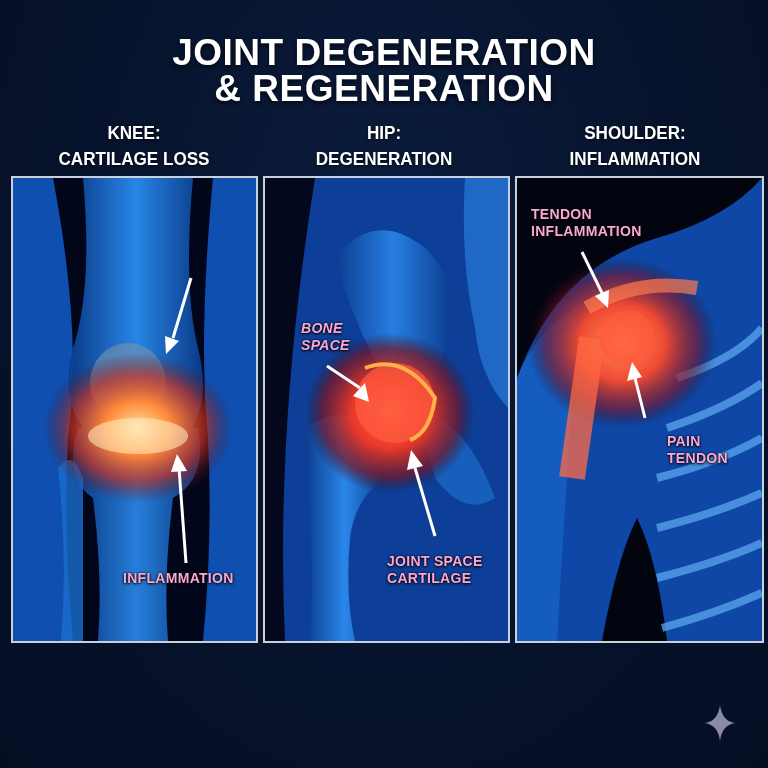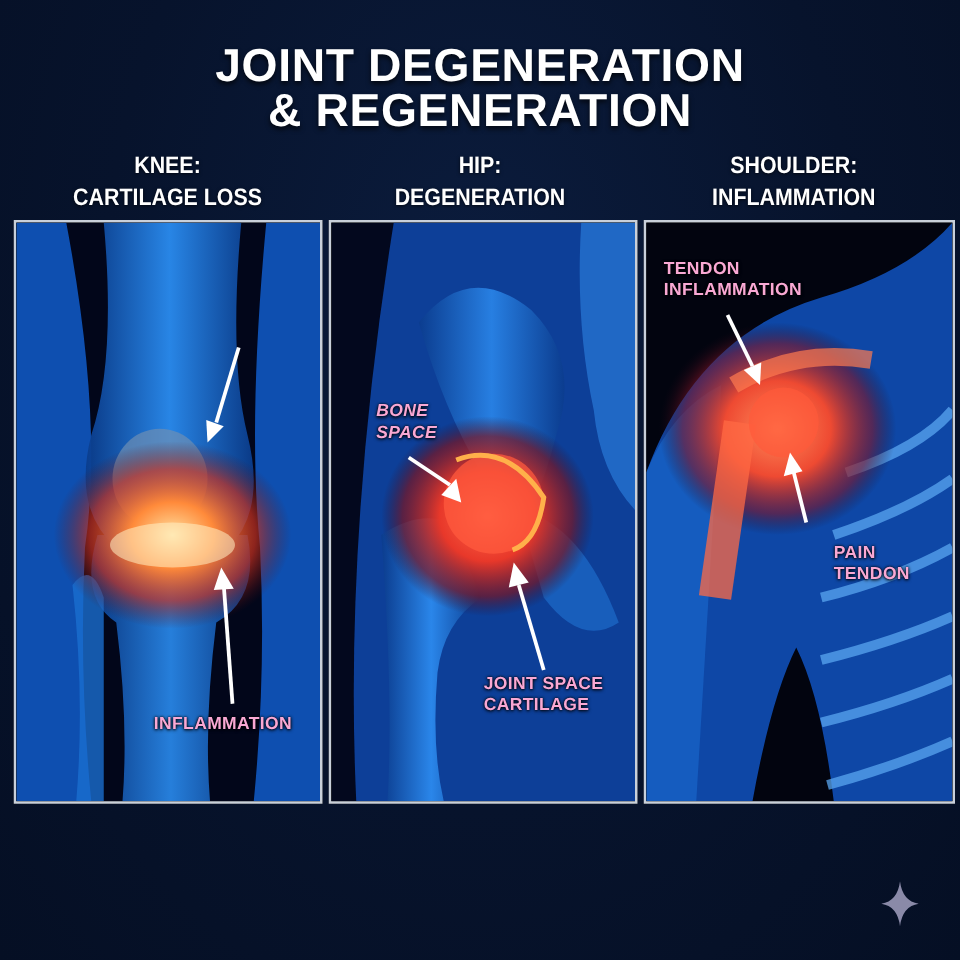--- a/index.html
+++ b/index.html
@@ -103,21 +103,21 @@
   <div class="lbl" style="left:36px;top:142px;font-style:italic;">
     <div>BONE</div>
     <div>SPACE</div>
   </div>
   <svg viewBox="0 0 243 463">
     <line x1="62" y1="188" x2="95" y2="210" stroke="#fff" stroke-width="3"></line>
     <polygon points="88,218 100,205 104,224" fill="#fff"></polygon>
     <line x1="170" y1="358" x2="150" y2="290" stroke="#fff" stroke-width="3"></line>
     <polygon points="142,292 158,288 146,272" fill="#fff"></polygon>
   </svg>
-  <div class="lbl" style="left:122px;top:360px;">
+  <div class="lbl" style="left:122px;top:375px;">
     <div>JOINT SPACE</div>
     <div>CARTILAGE</div>
   </div>
 </div>
 
 <div class="panel" style="left:515px;width:245px;">
   <svg viewBox="0 0 245 463">
     <defs>
       <radialGradient id="sg" cx="0.5" cy="0.5" r="0.5">
           <stop offset="0" stop-color="#ff8a5a"></stop>

